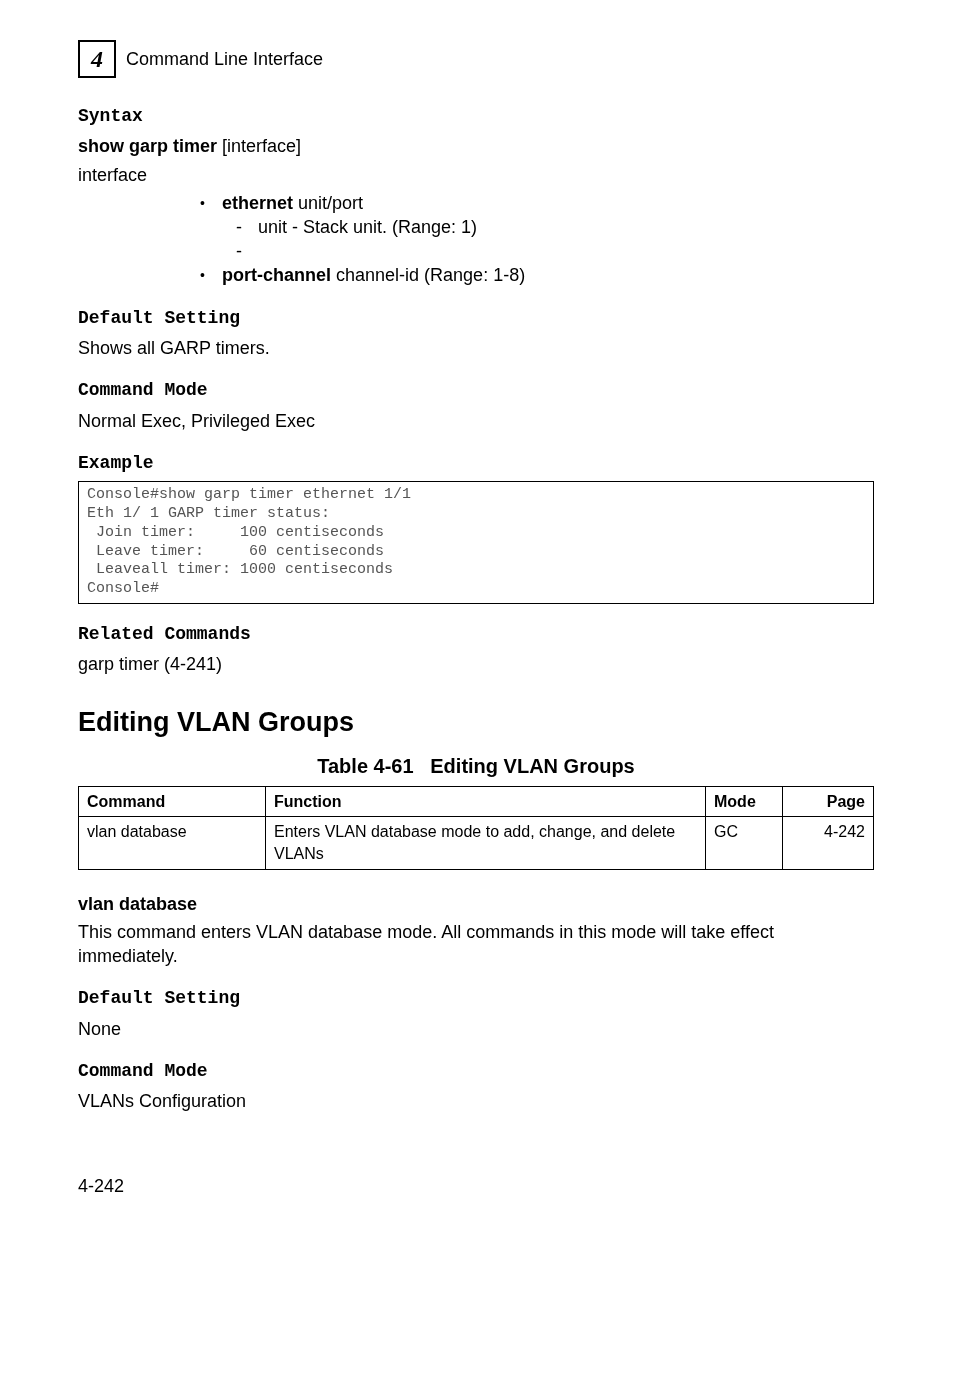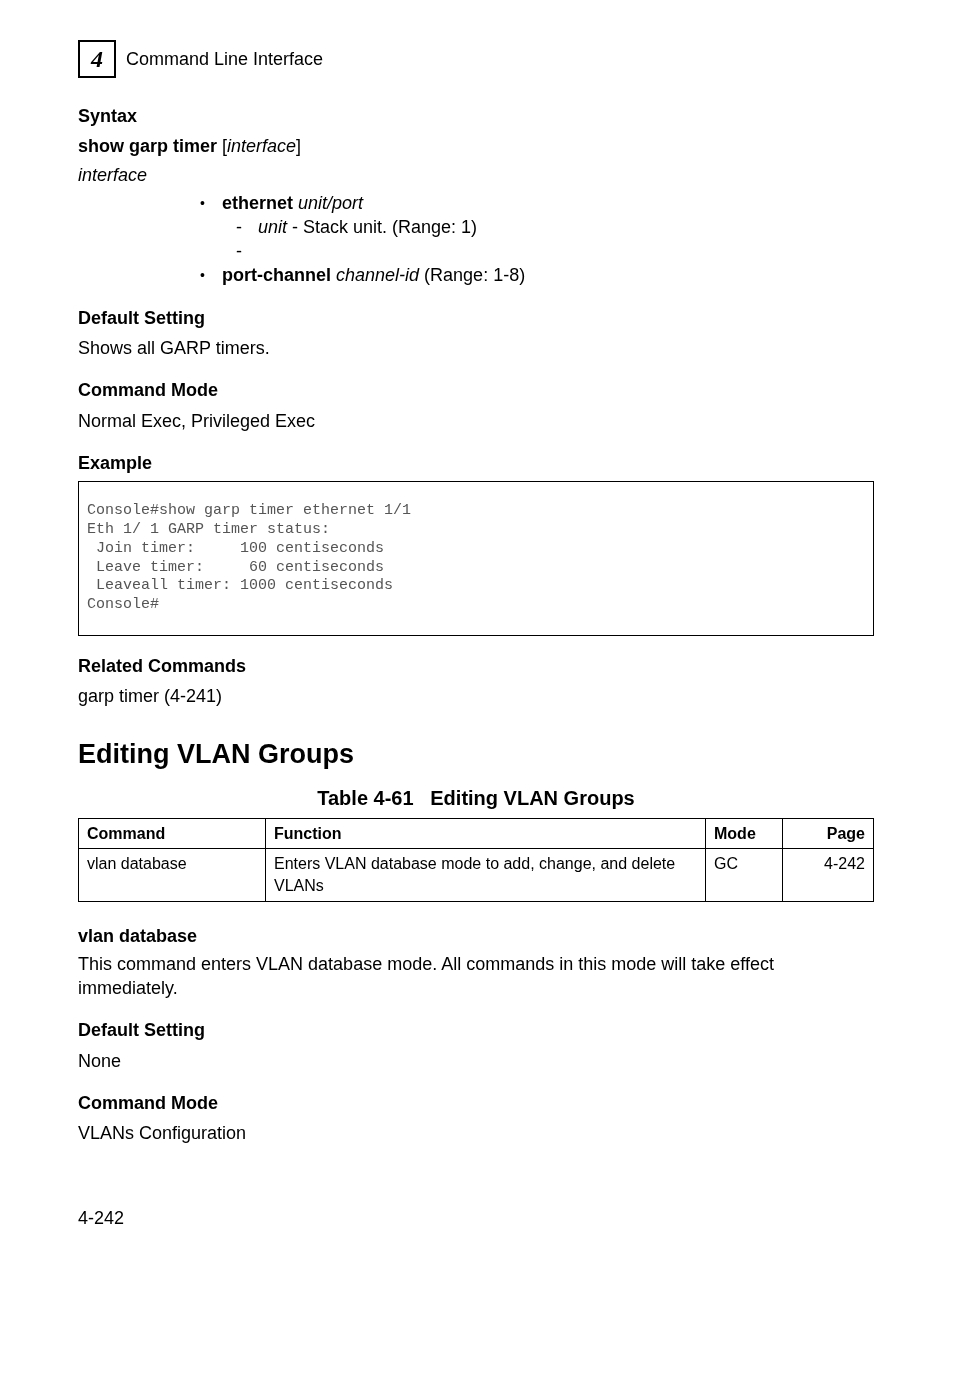--- a/index.html
+++ b/index.html
@@ -32,37 +32,38 @@
       font-weight: bold;
     }
     .chapter-title {
       font-family: Arial, sans-serif;
       font-size: 18px;
     }
     .h3 {
       font-weight: bold;
       font-size: 18px;
       margin: 18px 0 6px 0;
+      font-family: Liberation Mono, monospace;
     }
     .indent1 { margin-left: 46px; }
     .indent2 { margin-left: 88px; }
     .indent3 { margin-left: 122px; }
     .indent4 { margin-left: 158px; }
-    .italic { font-style: italic; }
+    .italic { }
     .bold { font-weight: bold; }
     .bullet-row { display: flex; align-items: flex-start; }
     .disc { width: 22px; flex: 0 0 22px; font-size: 14px; line-height: 24px; text-align: left; }
     .dash { width: 22px; flex: 0 0 22px; line-height: 24px; }
     .para { margin: 4px 0; }
     .codebox {
       border: 1px solid #000;
       font-family: "Courier New", monospace;
       font-size: 15px;
       line-height: 1.25;
-      padding: 20px 8px;
+      padding: 4px 8px;
       white-space: pre;
       margin: 6px 0 14px 0;
       color: #555;
     }
     h1.section {
       font-family: Arial, sans-serif;
       font-size: 27px;
       font-weight: bold;
       margin: 28px 0 12px 0;
     }

